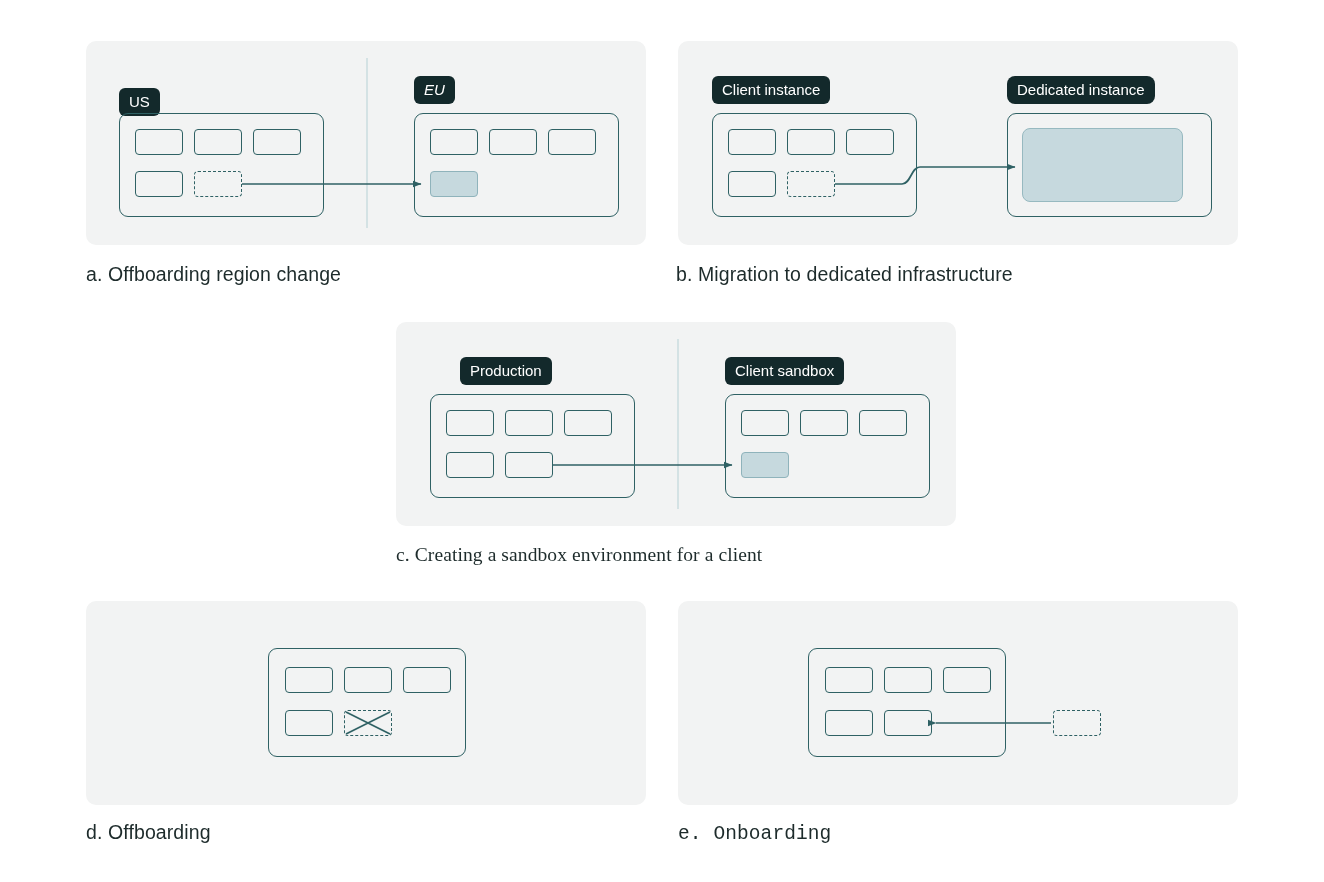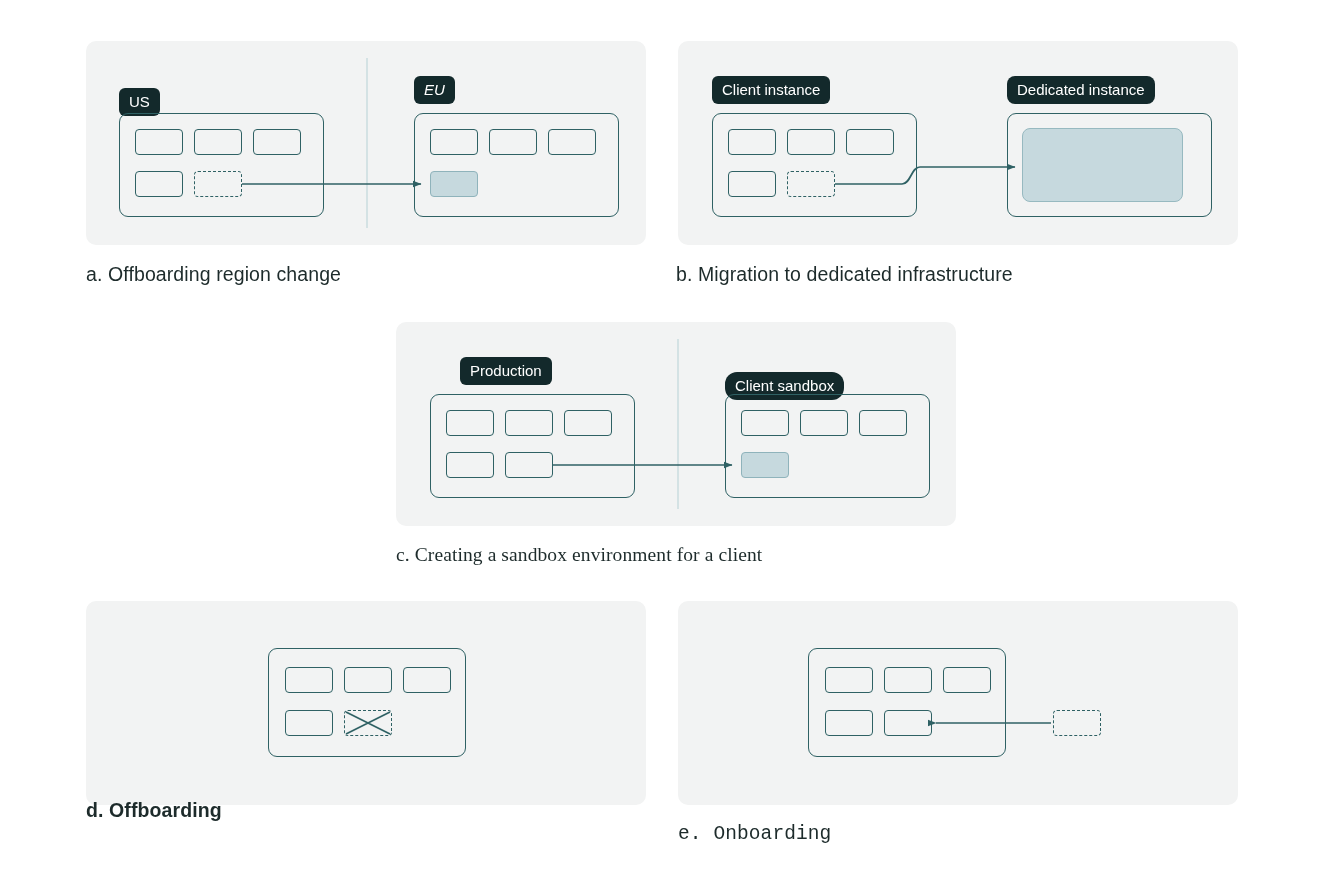--- a/index.html
+++ b/index.html
@@ -148,21 +148,21 @@
 <div class="badge" style="left:430px; top:357px;margin-left:30px;">Production</div>
 
 <div class="container-box" style="left:430px; top:394px; width:205px; height:104px;"></div>
 
 <div class="cell" style="left:446px; top:410px; width:48px; height:26px;"></div>
 <div class="cell" style="left:505px; top:410px; width:48px; height:26px;"></div>
 <div class="cell" style="left:564px; top:410px; width:48px; height:26px;"></div>
 <div class="cell" style="left:446px; top:452px; width:48px; height:26px;"></div>
 <div class="cell" style="left:505px; top:452px; width:48px; height:26px;"></div>
 
-<div class="badge" style="left:725px; top:372px;border-radius:12px;">Client sandbox</div>
+<div class="badge" style="left:725px; top:357px;">Client sandbox</div>
 
 <div class="container-box" style="left:725px; top:394px; width:205px; height:104px;"></div>
 
 <div class="cell" style="left:741px; top:410px; width:48px; height:26px;"></div>
 <div class="cell" style="left:800px; top:410px; width:48px; height:26px;"></div>
 <div class="cell" style="left:859px; top:410px; width:48px; height:26px;"></div>
 <div class="cell filled" style="left:741px; top:452px; width:48px; height:26px;"></div>
 
 <svg class="arrow-layer" width="1324" height="882">
   <path d="M553,465 L732,465" stroke="#2f6164" stroke-width="1.7" fill="none" marker-end="url(#ah)"></path>
@@ -177,21 +177,21 @@
 <div class="cell" style="left:285px; top:667px; width:48px; height:26px;"></div>
 <div class="cell" style="left:344px; top:667px; width:48px; height:26px;"></div>
 <div class="cell" style="left:403px; top:667px; width:48px; height:26px;"></div>
 <div class="cell" style="left:285px; top:710px; width:48px; height:26px;"></div>
 <div class="cell dashed" style="left:344px; top:710px; width:48px; height:26px;"></div>
 
 <svg class="arrow-layer" width="1324" height="882">
   <path d="M346,712 L390,734 M346,734 L390,712" stroke="#2f6164" stroke-width="1.7" fill="none"></path>
 </svg>
 
-<div class="caption" style="left:86px; top:799px;font-weight:bold;">d. Offboarding</div>
+<div class="caption" style="left:86px; top:821px;">d. Offboarding</div>
 
 <div class="panel" style="left:678px; top:601px; width:560px; height:204px;"></div>
 
 <div class="container-box" style="left:808px; top:648px; width:198px; height:109px;"></div>
 
 <div class="cell" style="left:825px; top:667px; width:48px; height:26px;"></div>
 <div class="cell" style="left:884px; top:667px; width:48px; height:26px;"></div>
 <div class="cell" style="left:943px; top:667px; width:48px; height:26px;"></div>
 <div class="cell" style="left:825px; top:710px; width:48px; height:26px;"></div>
 <div class="cell" style="left:884px; top:710px; width:48px; height:26px;"></div>

